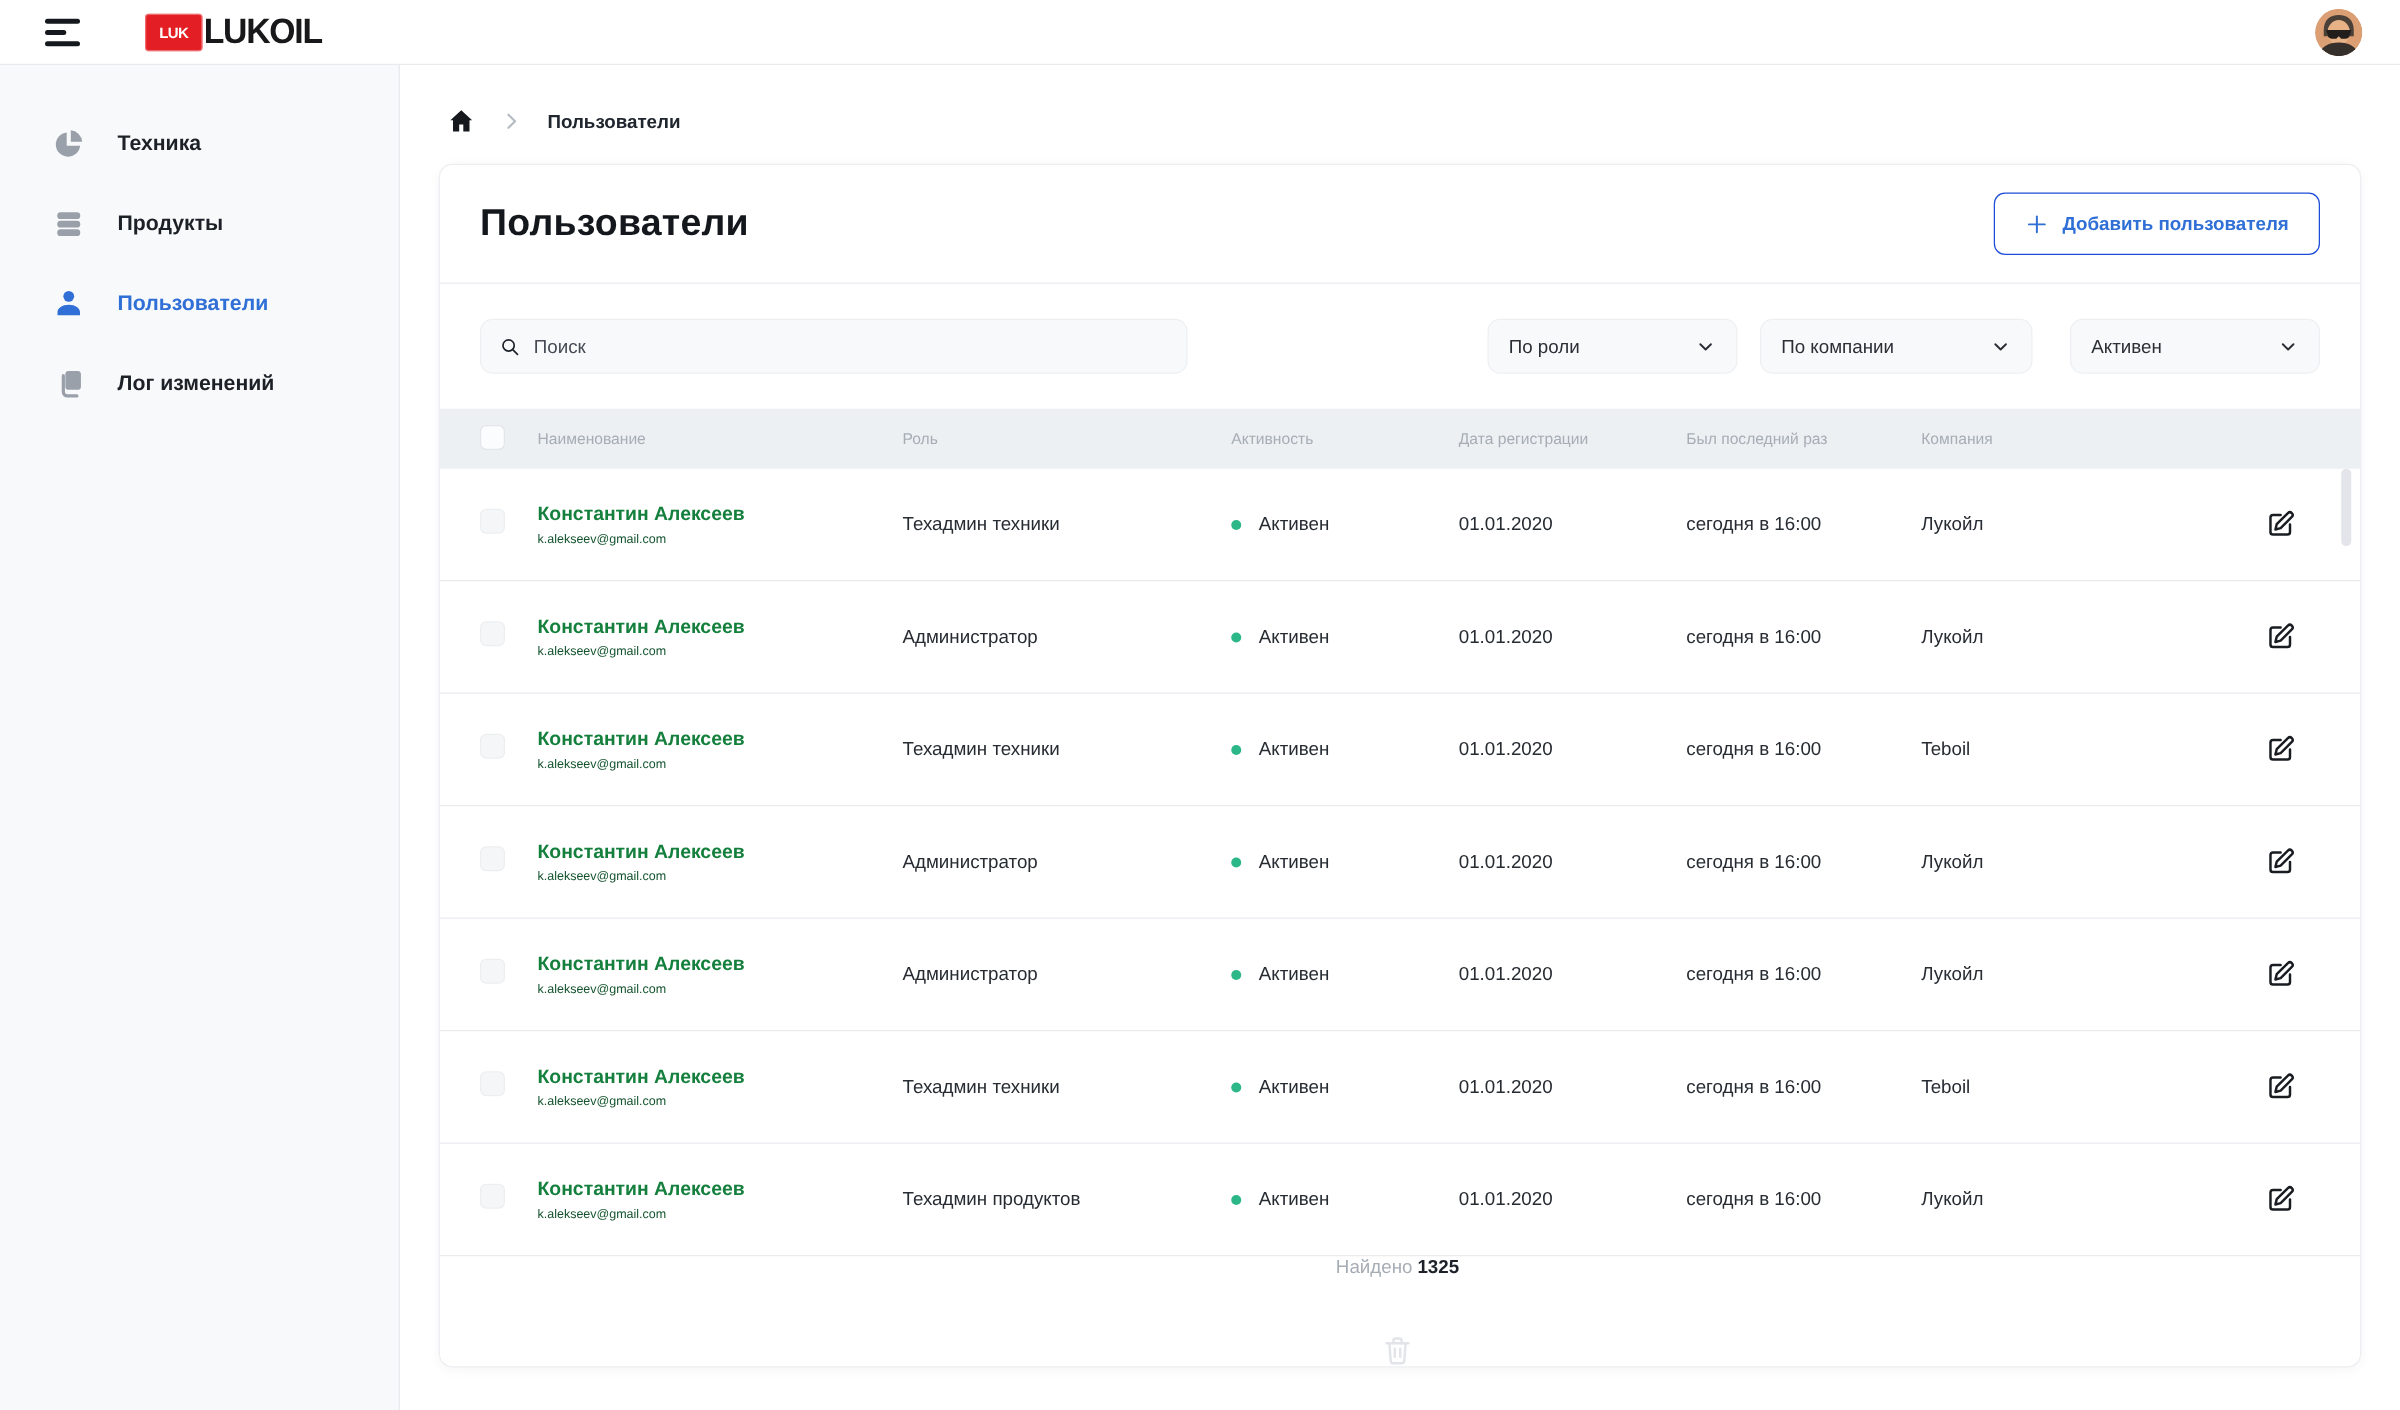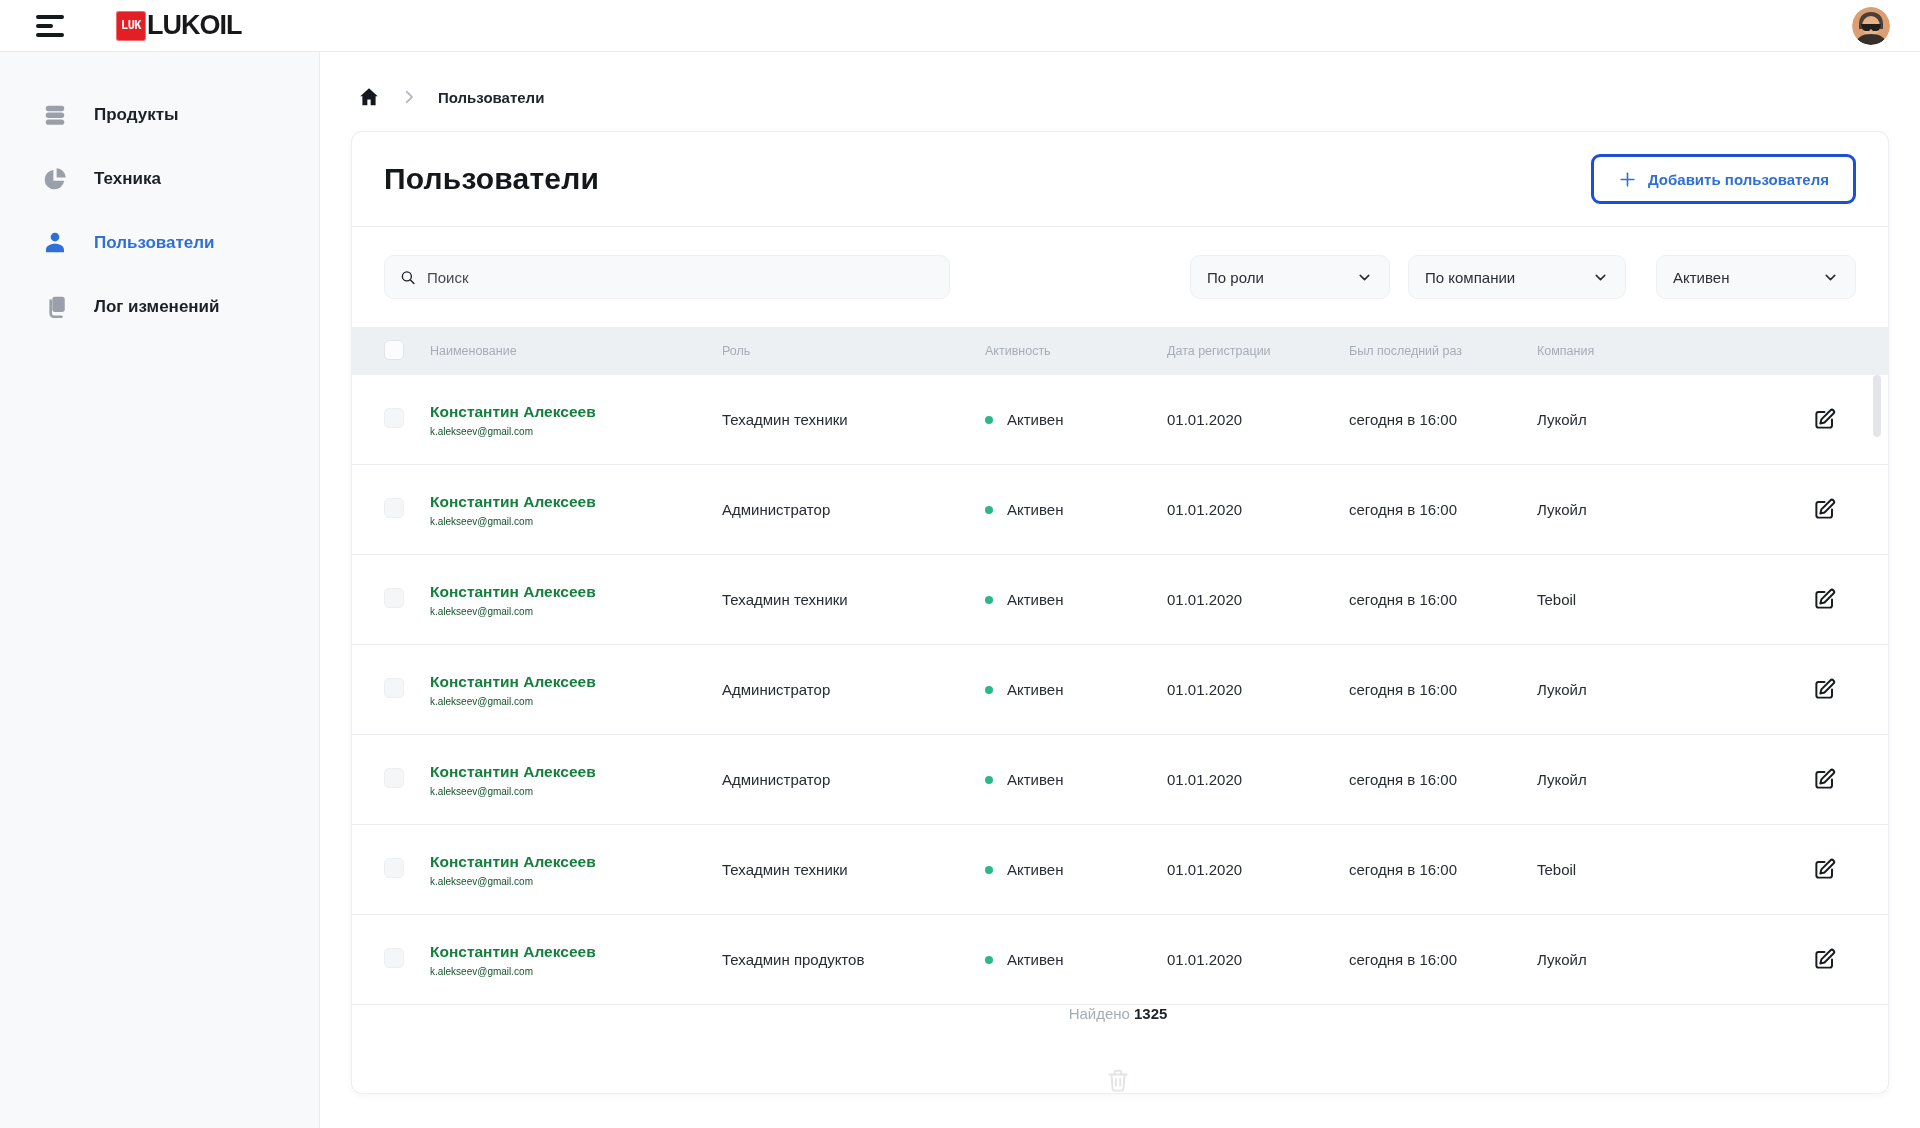--- a/index.html
+++ b/index.html
@@ -6,21 +6,21 @@
   html,body { width:1920px; height:1128px; background:#fff; font-family:"Liberation Sans","DejaVu Sans",sans-serif; color:#272c33; overflow:hidden; }
 
   
   .topbar { height:52px; background:#fff; border-bottom:1px solid #e9eaee; display:flex; align-items:center; padding:0 30px; position:relative; z-index:5; }
   .burger { width:30px; height:22px; display:flex; flex-direction:column; justify-content:space-between; cursor:pointer; background:none; border:none; margin-left:6px; }
   .burger i { display:block; height:4px; border-radius:2px; background:#15181c; }
   .burger i:nth-child(1){ width:28px; }
   .burger i:nth-child(2){ width:17px; }
   .burger i:nth-child(3){ width:28px; }
   .logo { display:flex; align-items:center; margin-left:50px; gap:1px; }
-  .logo-box { width:30px; height:30px; background:#e31e24; border-radius:3px; color:#fff; font-weight:800; font-size:12px; display:flex; align-items:center; justify-content:center; letter-spacing:-0.5px; box-shadow:inset 0 0 0 1px rgba(255,255,255,.35);font-family:Liberation Mono, monospace; }
+  .logo-box { width:46px; height:30px; background:#e31e24; border-radius:3px; color:#fff; font-weight:800; font-size:12px; display:flex; align-items:center; justify-content:center; letter-spacing:-0.5px; box-shadow:inset 0 0 0 1px rgba(255,255,255,.35); }
   .logo-text { font-size:27px; font-weight:800; letter-spacing:-1px; color:#18181a; transform:scaleY(1.04); }
   .avatar { width:38px; height:38px; border-radius:50%; overflow:hidden; margin-left:auto; border:none; background:none; cursor:pointer; }
 
   
   .shell { display:flex; height:1076px; }
   .sidebar { width:320px; background:#f8f9fb; border-right:1px solid #e9eaee; padding-top:42px; flex:none; }
   .side-item { display:flex; align-items:center; gap:26px; padding:8px 10px 8px 42px; margin-bottom:22px; font-size:17px; font-weight:600; color:#1c2127; cursor:pointer; }
   .side-item .ic { width:26px; height:26px; flex:none; display:flex; }
   .side-item svg { width:26px; height:26px; fill:#9aa0aa; }
   .side-item.active { color:#2f6fd6; }
@@ -31,21 +31,21 @@
   
   .breadcrumb { display:flex; align-items:center; gap:20px; padding:34px 0 24px 38px; }
   .bc-home { background:none; border:none; cursor:pointer; display:flex; }
   .bc-sep { display:flex; }
   .bc-current { font-size:15px; font-weight:600; color:#20262e; }
 
   
   .card { margin:0 32px; width:1536px; background:#fff; border-radius:10px; box-shadow:0 0 0 1px #edeef1, 0 2px 10px rgba(20,30,50,.05); position:relative; }
   .card-header { height:95px; display:flex; align-items:center; justify-content:space-between; padding:0 32px; border-bottom:1px solid #e9ebef; }
   .page-title { font-size:30px; font-weight:700; color:#14171c; letter-spacing:.2px; }
-  .add-btn { height:50px; display:flex; align-items:center; gap:11px; padding:0 24px; background:#fff; border:3px solid #1d4ed8; border-radius:9px; color:#2f6fd6; font-size:15px; font-weight:600; font-family:inherit; cursor:pointer; }
+  .add-btn { height:50px; display:flex; align-items:center; gap:11px; padding:0 24px; background:#fff; border:1px solid #1d4ed8; border-radius:9px; color:#2f6fd6; font-size:15px; font-weight:600; font-family:inherit; cursor:pointer; }
 
   
   .filter-row { display:flex; align-items:center; padding:28px 32px 28px 32px; }
   .search-box { width:566px; height:44px; background:#f8f9fb; border:1px solid #edeff2; border-radius:10px; display:flex; align-items:center; padding:0 14px; gap:10px; }
   .search-box input { border:none; background:transparent; outline:none; font-size:15px; font-family:inherit; color:#2a2f36; width:100%; }
   .search-box input::placeholder { color:#454b54; opacity:1; }
   .f-spacer { flex:1; }
   .dropdown { height:44px; background:#f8f9fb; border:1px solid #edeff2; border-radius:10px; display:flex; align-items:center; justify-content:space-between; padding:0 16px; font-size:15px; color:#2a2f36; cursor:pointer;text-align:right; }
   .dd-role { width:200px; margin-left:0; }
   .dd-company { width:218px; margin-left:18px; }
@@ -102,35 +102,35 @@
     </svg>
   </button>
 </header>
 
 <div class="shell">
 
   <nav class="sidebar">
     <div class="side-item">
       <span class="ic">
         <svg viewBox="0 0 24 24">
+            <path d="M10.5 3.6A9 9 0 1 0 20.4 13.5h-9.9z"></path>
+            <path d="M13.5 2.1a9 9 0 0 1 8.4 8.4h-8.4z"></path>
+          </svg>
+      </span>
+      <span>Техника</span>
+    </div>
+    <div class="side-item">
+      <span class="ic">
+        <svg viewBox="0 0 24 24">
             <rect x="3.5" y="3.5" width="17" height="5" rx="2.5"></rect>
             <rect x="3.5" y="9.8" width="17" height="5" rx="2.5"></rect>
             <rect x="3.5" y="16.1" width="17" height="5" rx="2.5"></rect>
           </svg>
       </span>
       <span>Продукты</span>
-    </div>
-    <div class="side-item">
-      <span class="ic">
-        <svg viewBox="0 0 24 24">
-            <path d="M10.5 3.6A9 9 0 1 0 20.4 13.5h-9.9z"></path>
-            <path d="M13.5 2.1a9 9 0 0 1 8.4 8.4h-8.4z"></path>
-          </svg>
-      </span>
-      <span>Техника</span>
     </div>
     <div class="side-item active">
       <span class="ic">
         <svg viewBox="0 0 24 24">
             <circle cx="12" cy="6.5" r="4"></circle>
             <path d="M12 12.8c-4.7 0-8.3 2.4-8.3 5.4v2.3h16.6v-2.3c0-3-3.6-5.4-8.3-5.4z"></path>
           </svg>
       </span>
       <span>Пользователи</span>
     </div>

